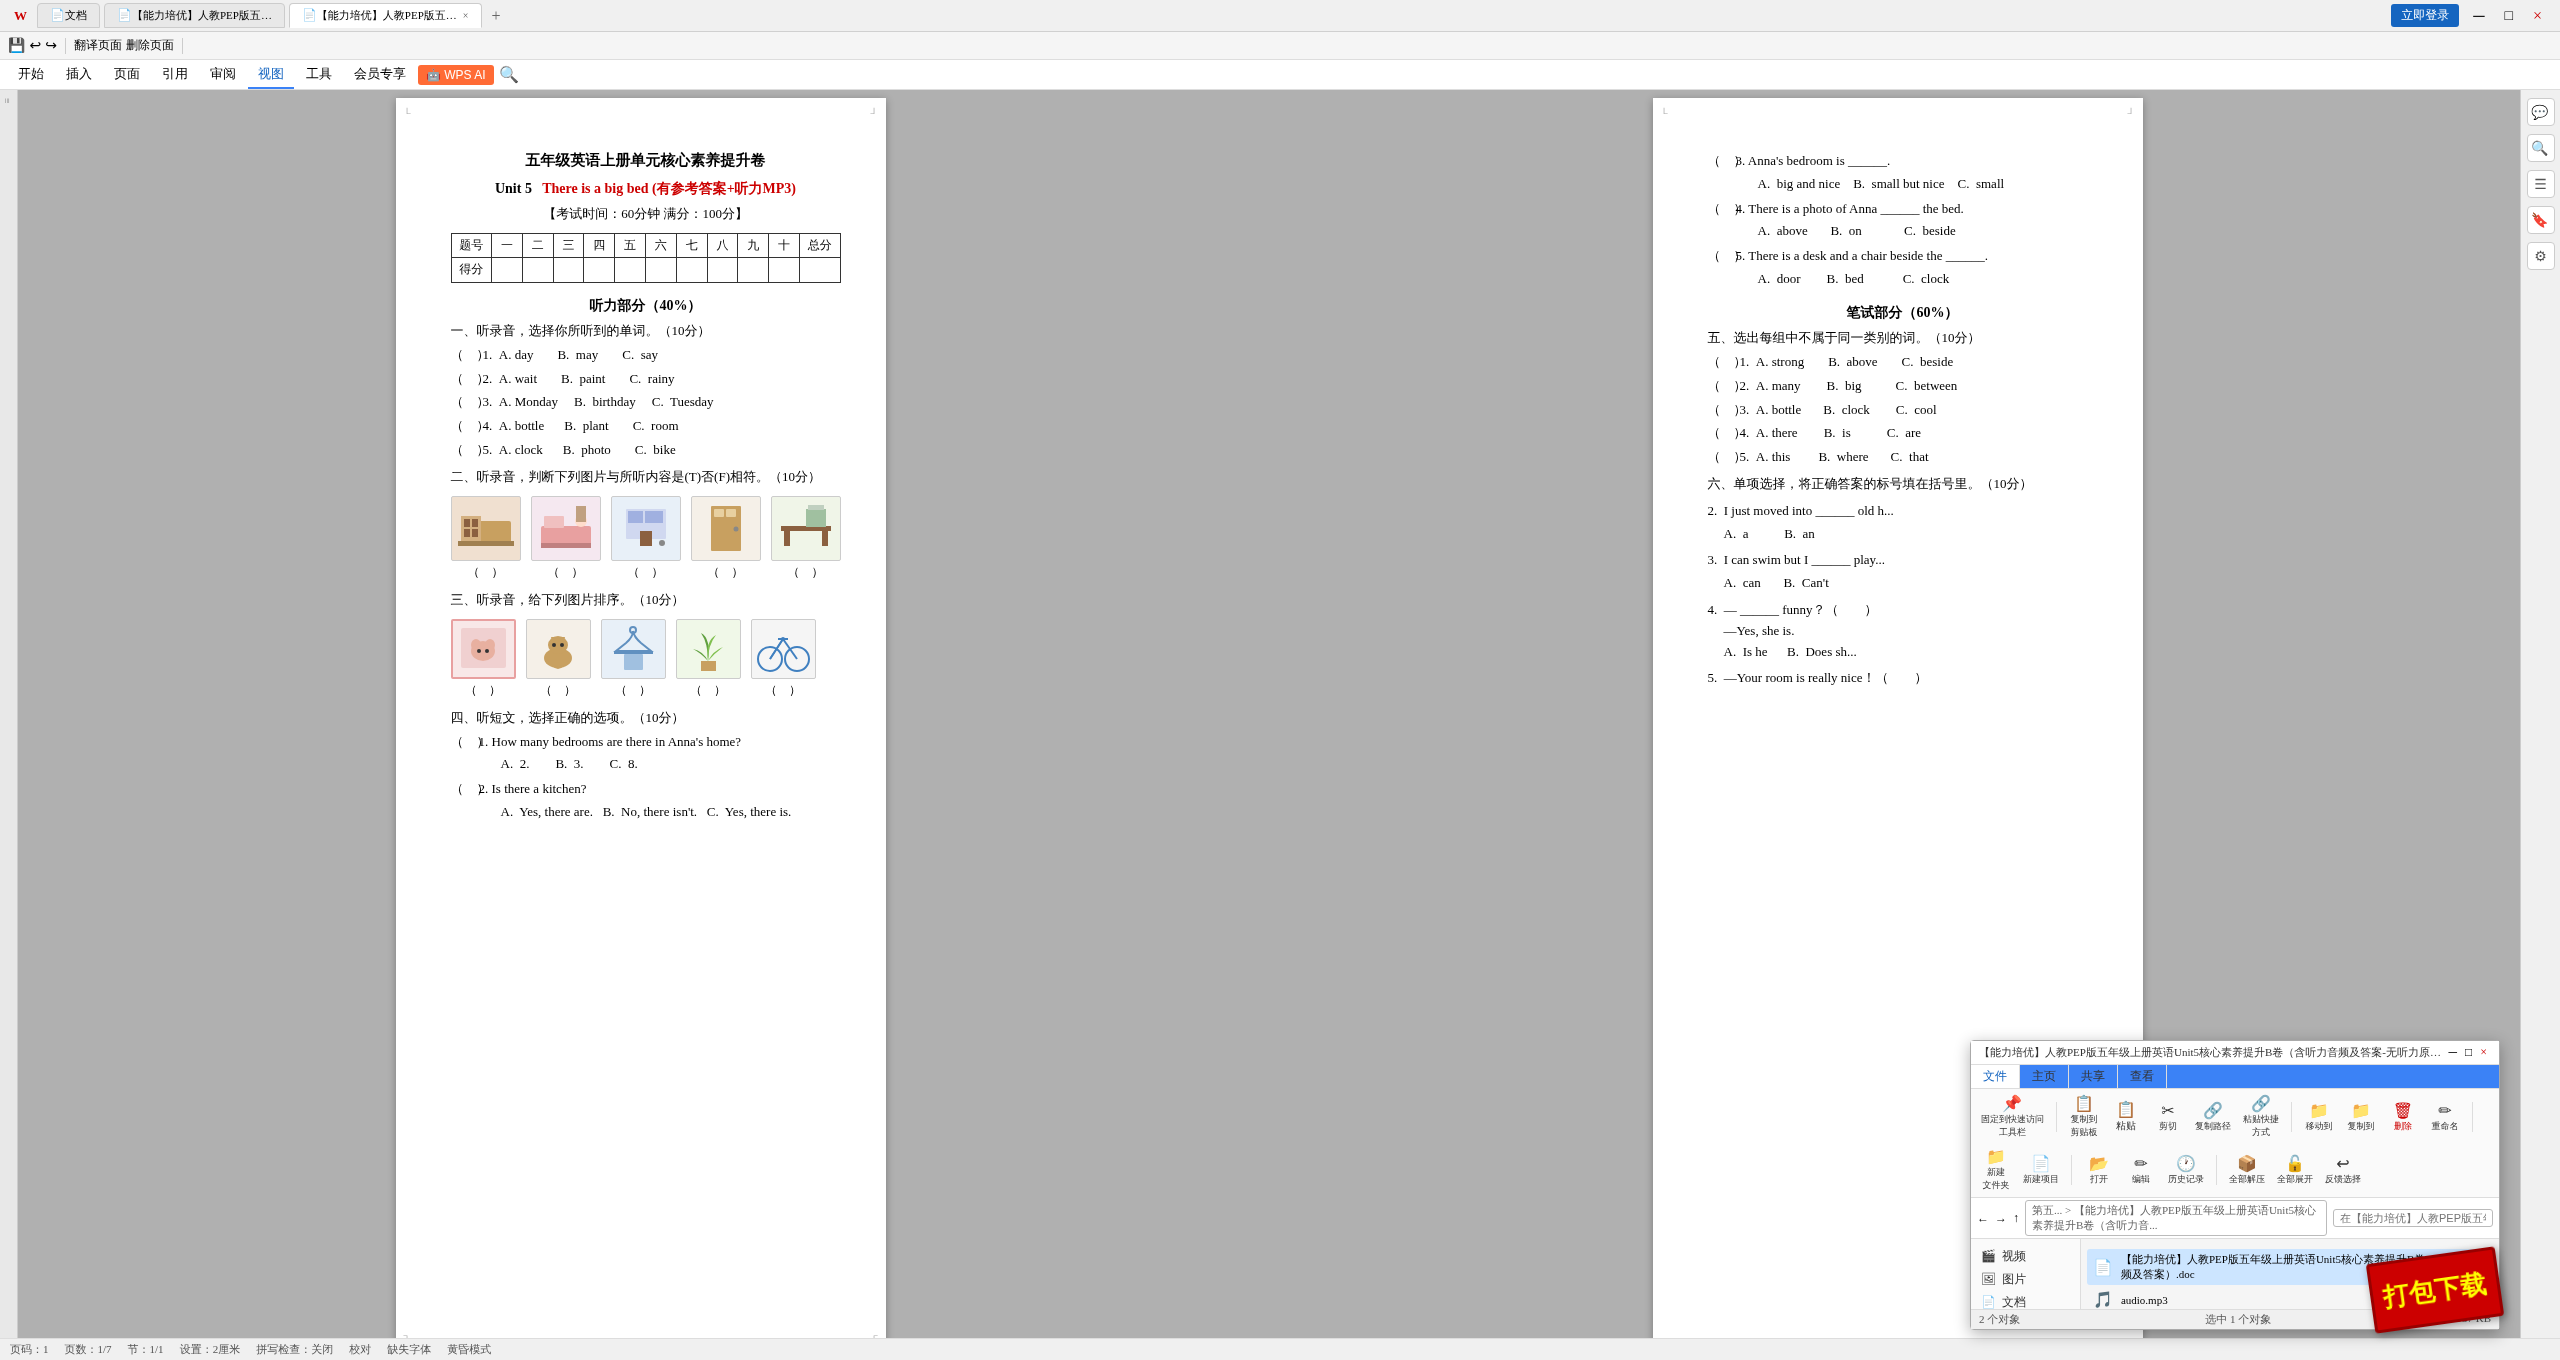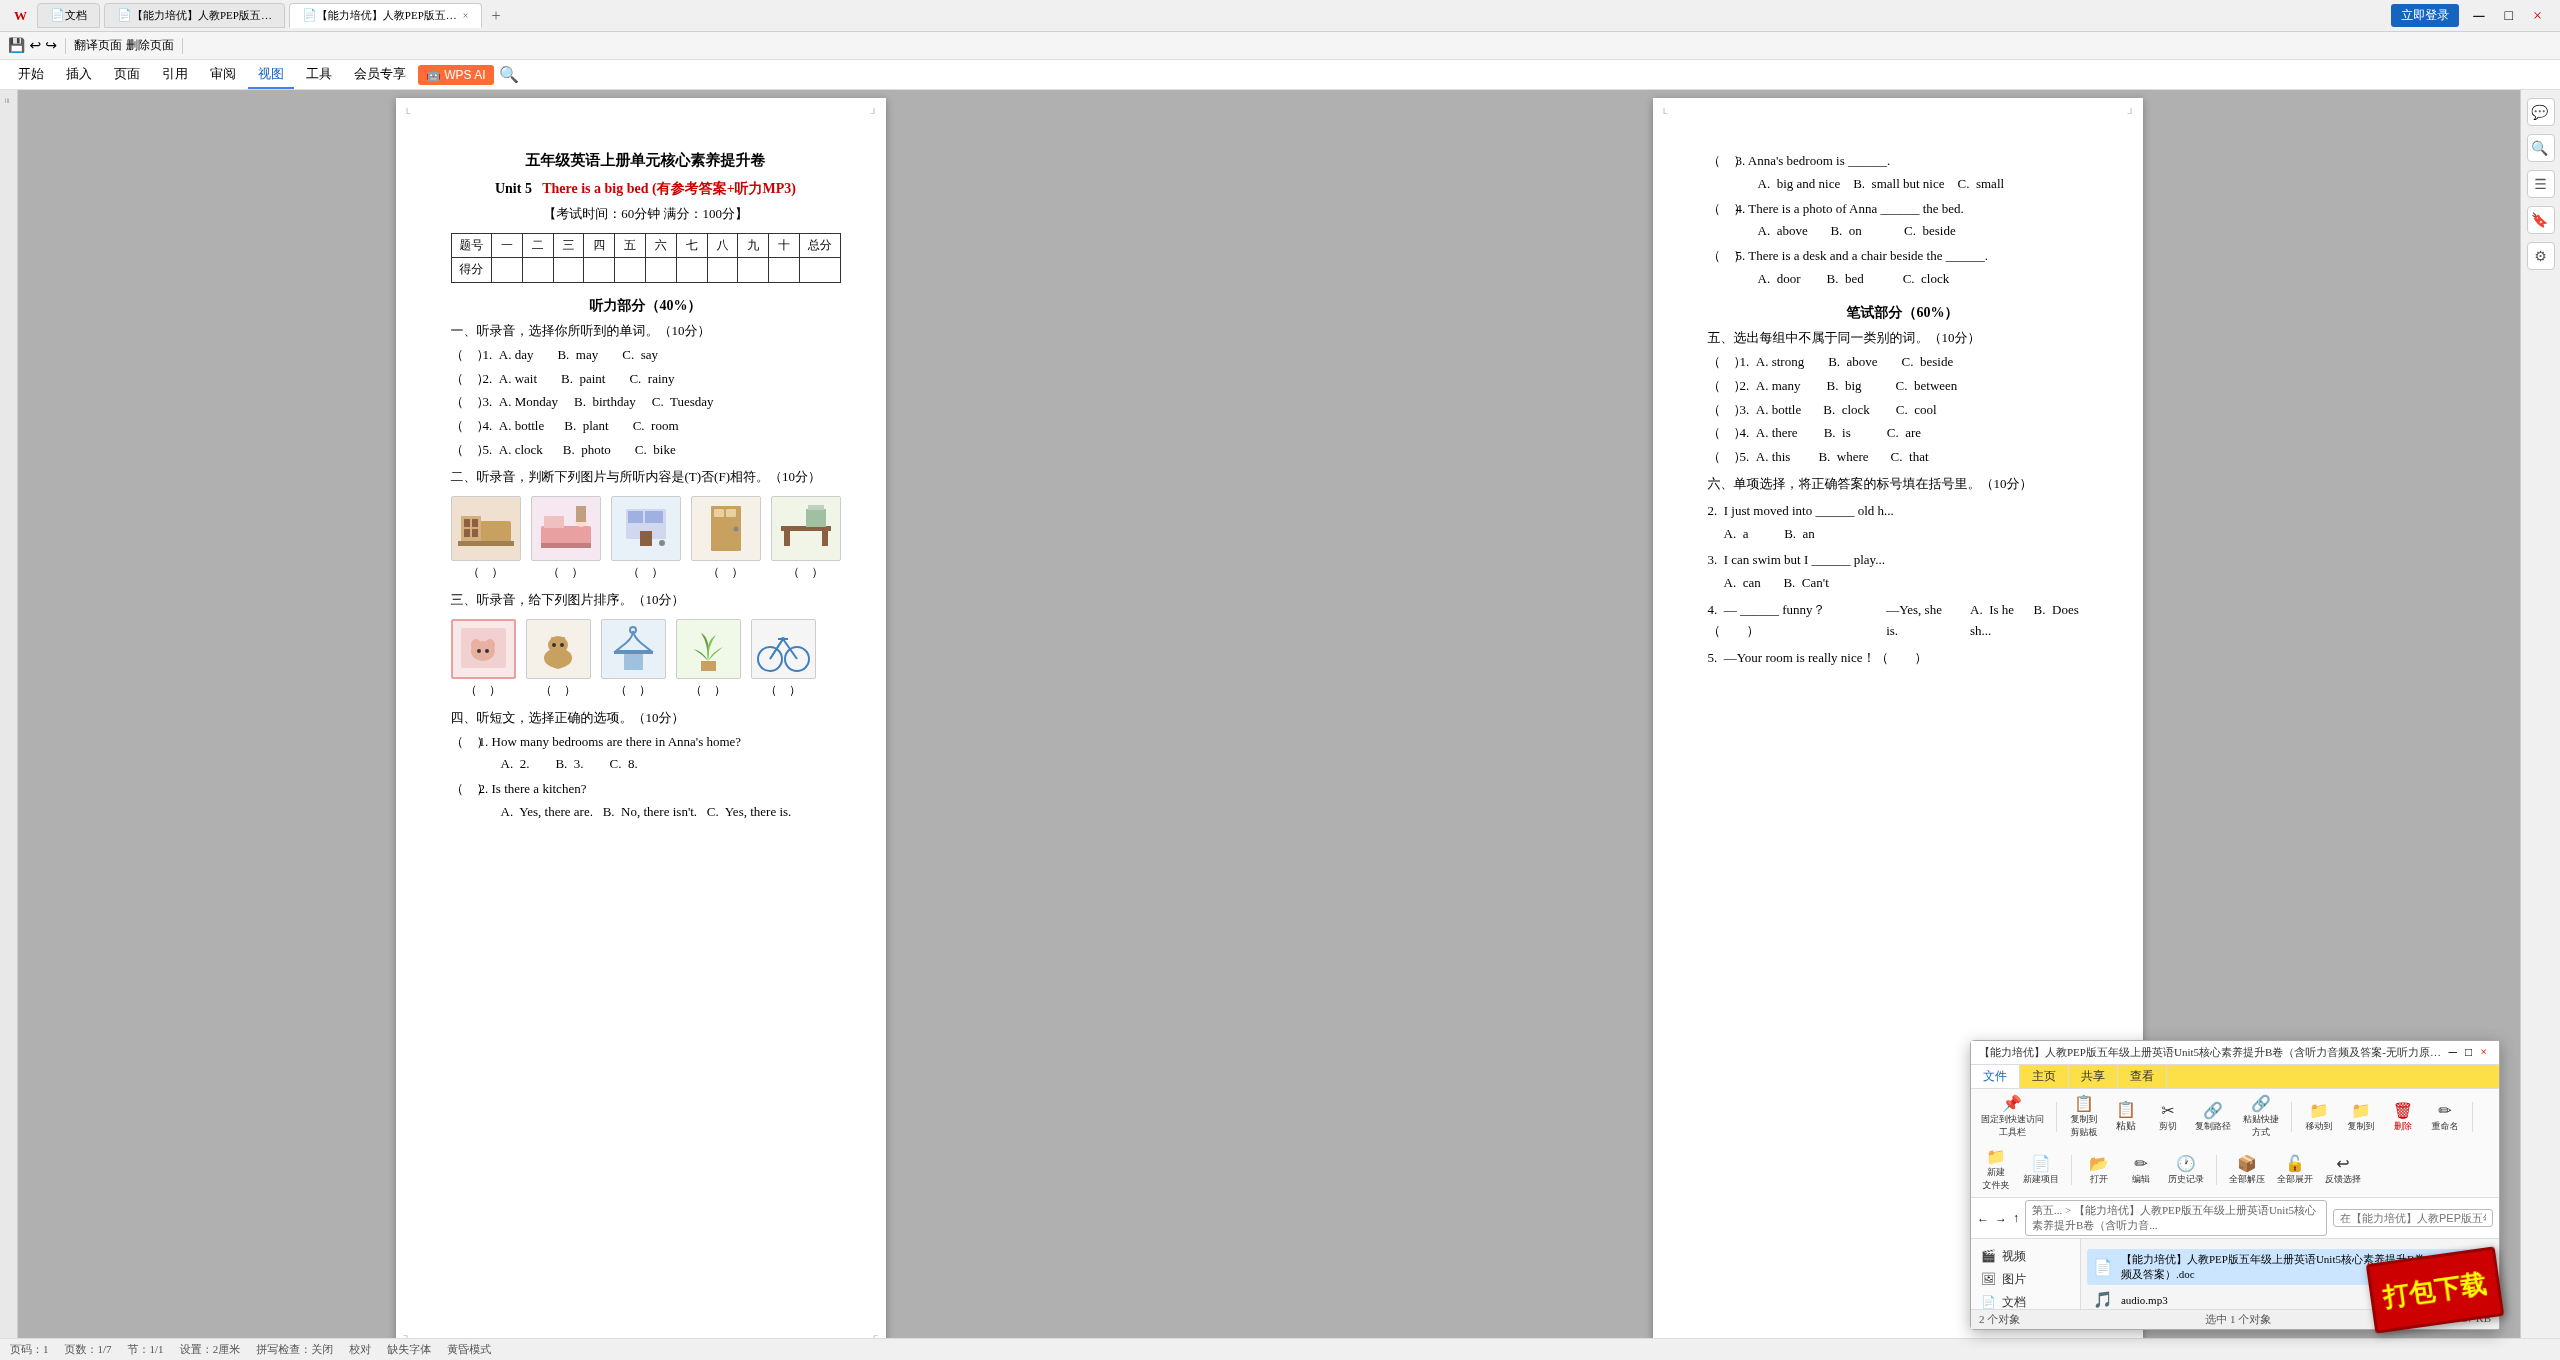--- a/index.html
+++ b/index.html
@@ -324,21 +324,21 @@
       border-bottom: 1px solid #ddd;
       padding: 4px 8px;
       display: flex;
       align-items: center;
       justify-content: space-between;
       font-size: 12px;
     }
     .fm-title-text { font-size: 12px; color: #333; flex: 1; text-align: center; }
     .fm-tabs {
       display: flex;
-      background: #fde047;
+      background: #3b82f6;
       border-bottom: 1px solid #ddd;
     }
     .fm-tab {
       padding: 3px 12px;
       font-size: 12px;
       cursor: pointer;
       color: #333;
       border-right: 1px solid #ddd;
     }
     .fm-tab.active { background: #fff; color: #1565c0; }
@@ -815,21 +815,21 @@
       <div class="question-group">
         <div>六、单项选择，将正确答案的标号填在括号里。（10分）</div>
         <div class="question-item" style="flex-direction:column;align-items:flex-start;gap:2px;margin-top:6px;">
           <div>2.&nbsp; I just moved into ______ old h...</div>
           <div style="padding-left:16px;">A.&nbsp; a&nbsp;&nbsp;&nbsp;&nbsp;&nbsp;&nbsp;&nbsp;&nbsp;&nbsp;&nbsp;&nbsp;B.&nbsp; an</div>
         </div>
         <div class="question-item" style="flex-direction:column;align-items:flex-start;gap:2px;margin-top:6px;">
           <div>3.&nbsp; I can swim but I ______ play...</div>
           <div style="padding-left:16px;">A.&nbsp; can&nbsp;&nbsp;&nbsp;&nbsp;&nbsp;&nbsp;&nbsp;B.&nbsp; Can't</div>
         </div>
-        <div class="question-item" style="flex-direction:row;align-items:flex-start;gap:0;margin-top:6px;">
+        <div class="question-item" style="flex-direction:column;align-items:flex-start;gap:0;margin-top:6px;">
           <div>4.&nbsp; — ______ funny？（　　）</div>
           <div style="padding-left:16px;">—Yes, she is.</div>
           <div style="padding-left:16px;">A.&nbsp; Is he&nbsp;&nbsp;&nbsp;&nbsp;&nbsp;&nbsp;B.&nbsp; Does sh...</div>
         </div>
         <div class="question-item" style="flex-direction:column;align-items:flex-start;gap:2px;margin-top:6px;">
           <div>5.&nbsp; —Your room is really nice！（　　）</div>
         </div>
       </div>
     </div>
   </div>

